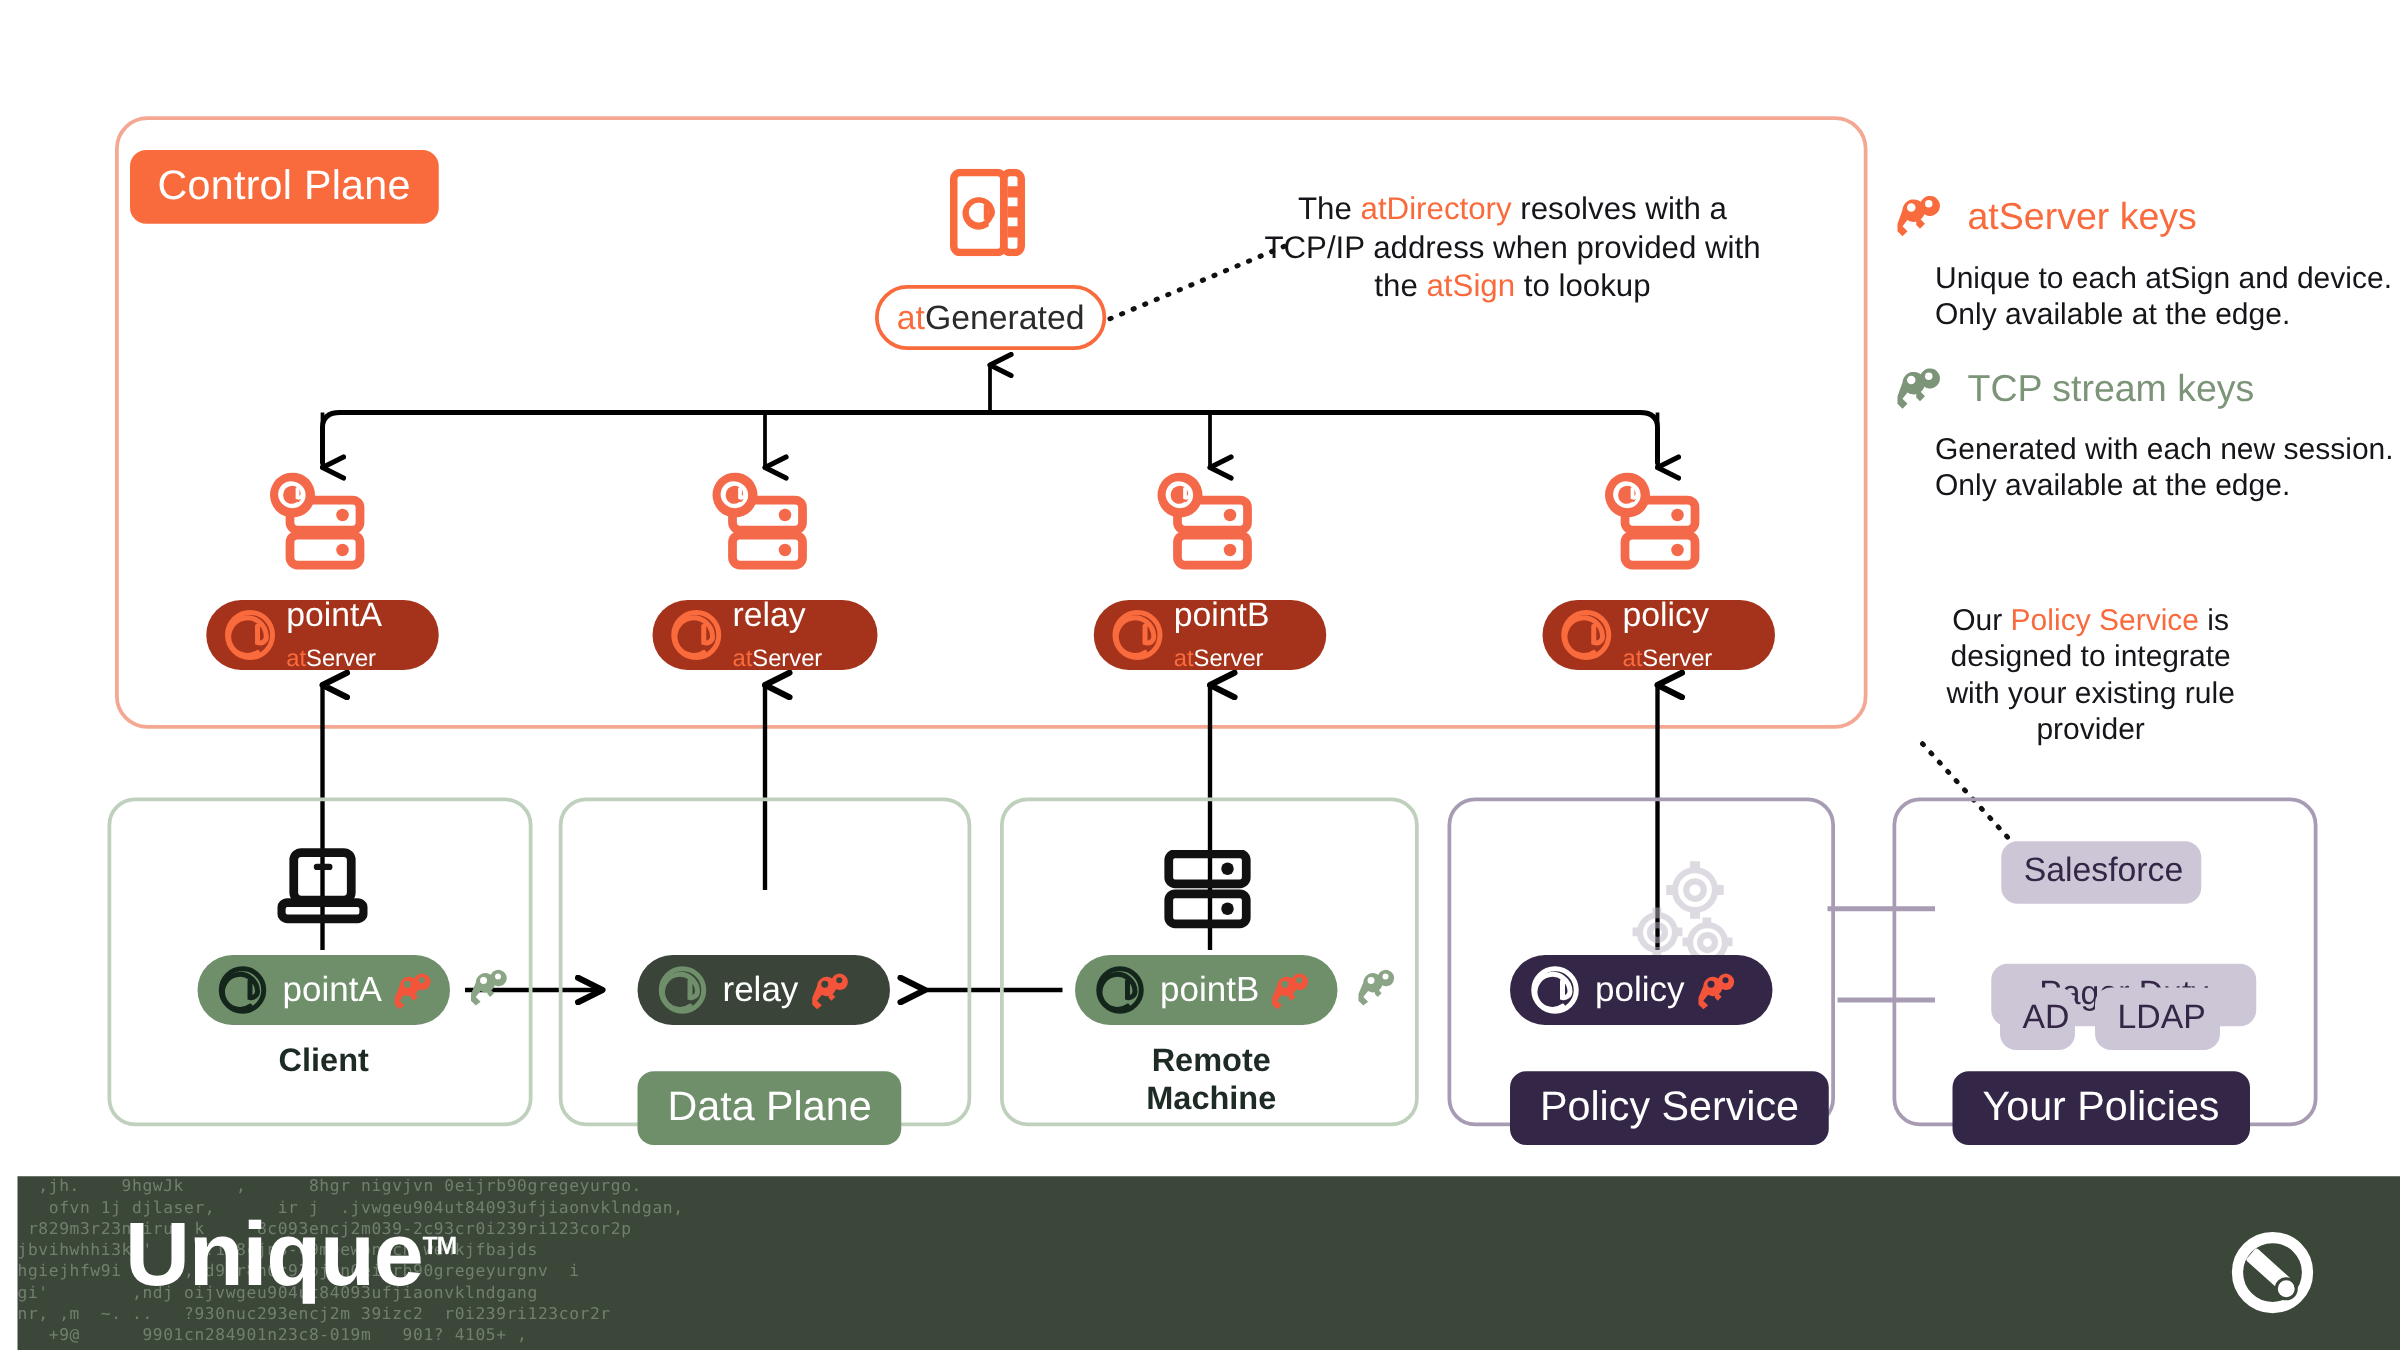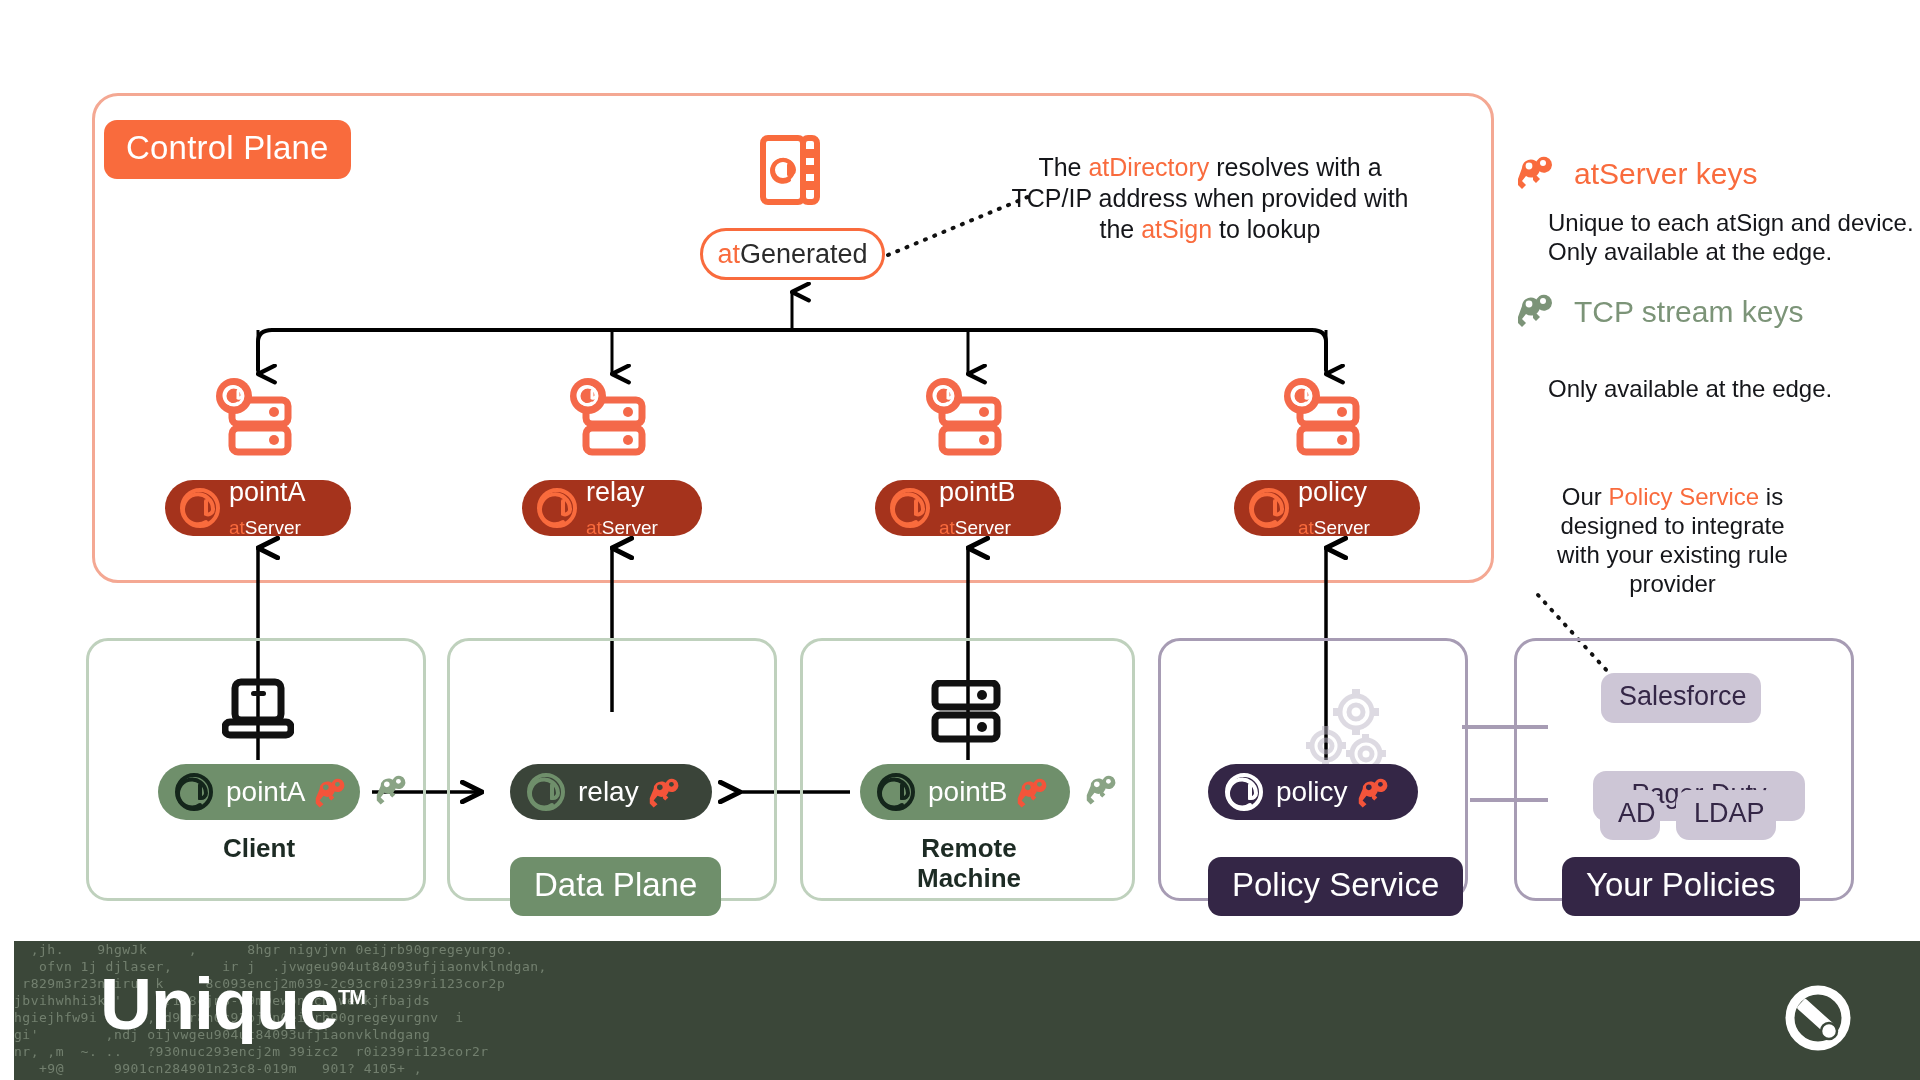--- a/index.html
+++ b/index.html
@@ -294,21 +294,21 @@
       <g fill="#7c9478">
         <path d="M6 16 a9 9 0 1 1 4 8 l-4 5 l4 4 l-4 4 l-4 -4 l0 -6 z"></path>
         <circle cx="13" cy="14" r="3.4" fill="#fff"></circle>
         <path d="M20 12 a8 8 0 1 1 3 7 l-3 4 l4 4 l-4 4 l-3 -3 l0 -6 z"></path>
         <circle cx="27" cy="11" r="3" fill="#fff"></circle>
       </g>
     </svg>
     <span class="legend-title" style="color:#7c9478;">TCP stream keys</span>
   </div>
   <div class="legend-body" style="left:1516px;top:345px;width:400px;">
-    <br>
+    <span>Generated with each new session.</span><br>
     <span>Only available at the edge.</span>
   </div>
 
   <div class="policy-note">
     <span>Our </span><span class="hl">Policy Service</span><span> is</span><br>
     <span>designed to integrate</span><br>
     <span>with your existing rule</span><br>
     <span>provider</span>
   </div>
 

